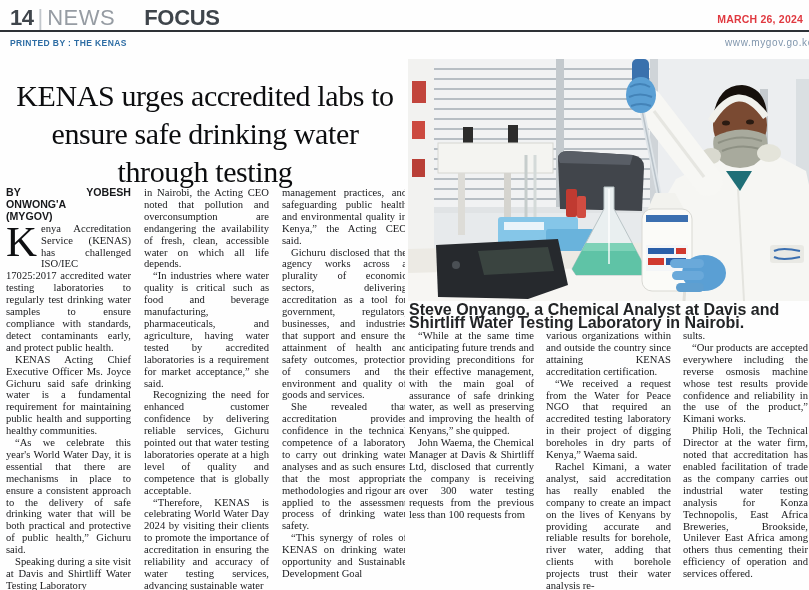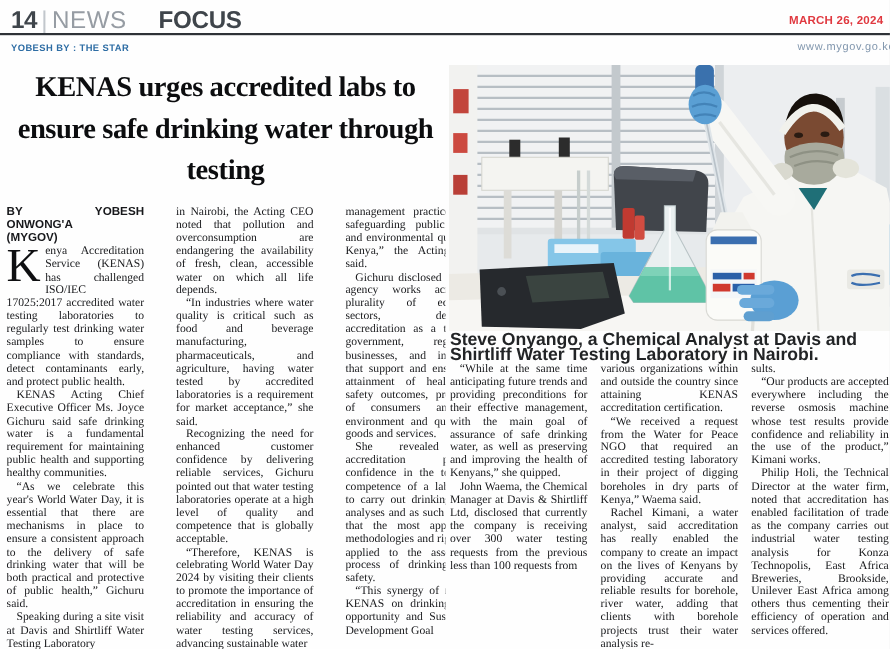--- a/index.html
+++ b/index.html
@@ -18,26 +18,26 @@
   .masthead-left .news{color:var(--headLight);letter-spacing:.5px;}
   .masthead-left .focus{font-weight:bold;letter-spacing:-.3px;margin-left:29px;}
   .issue-date{position:absolute;top:13px;right:6px;font-family:"Liberation Sans",sans-serif;
         font-weight:bold;font-size:10.5px;color:var(--dateRed);letter-spacing:.2px;white-space:nowrap;}
   .head-rule{position:absolute;left:0;right:0;top:30px;height:2px;background:var(--ruleDark);}
   .printed-by{position:absolute;left:10px;top:38px;font-family:"Liberation Sans",sans-serif;
         font-weight:bold;font-size:8.5px;color:var(--printedBlue);letter-spacing:.4px;white-space:nowrap;}
   .website{position:absolute;left:725px;top:37px;font-family:"Liberation Sans",sans-serif;
         font-size:10px;color:var(--siteBlue);letter-spacing:.6px;white-space:nowrap;}
   
-  .headline{position:absolute;left:4px;top:43px;width:402px;text-align:center;
-        font-weight:bold;font-size:26px;line-height:38px;color:#0c0d0f;letter-spacing:-.4px;}
+  .headline{position:absolute;left:4px;top:57px;width:402px;text-align:center;
+        font-weight:normal;font-size:30px;line-height:38px;color:#0c0d0f;letter-spacing:-.4px;}
   .byline{text-align:center;font-family:"Liberation Sans",sans-serif;font-weight:bold;
         font-size:9.5px;line-height:11.5px;color:#141517;margin:0 0 7px 0;}
   
-  .cols-left{position:absolute;left:6px;top:187px;width:399px;height:403px;display:flex;gap:29px;overflow:hidden;}
+  .cols-left{position:absolute;left:6px;top:187px;width:399px;height:403px;display:flex;gap:13px;overflow:hidden;}
   .cols-bottom{position:absolute;left:409px;top:330px;width:420px;height:260px;display:flex;gap:12px;}
   .col{flex:0 0 125px;width:125px;}
   .col p{margin:0;text-align:justify;font-size:10.6px;line-height:11.9px;color:var(--ink);}
   .col p.p-norm{text-indent:9px;}
   .col p.p-cont{text-indent:0;}
   .col p.p-drop{text-indent:0;}
   .col p.p-drop::first-letter{float:left;font-size:43px;line-height:34px;padding:2px 4px 0 0;color:#0e0f11;}
   
   .photo{position:absolute;left:408px;top:59px;width:401px;height:242px;overflow:hidden;}
   .photo svg{display:block;}
@@ -48,21 +48,21 @@
 </head>
 <body>
 
 <div class="page">
 
   <div class="masthead-left">
     <span class="num">14</span><span class="bar">|</span><span class="news">NEWS</span><span class="focus">FOCUS</span>
   </div>
   <div class="issue-date">MARCH 26, 2024</div>
   <div class="head-rule"></div>
-  <div class="printed-by">YOBESH BY : THE STAR</div>
+  <div class="printed-by">PRINTED BY : THE KENAS</div>
   <div class="website">www.mygov.go.ke</div>
 
   <h1 class="headline">KENAS urges accredited labs to ensure safe drinking water through testing</h1>
 
   <div class="cols-left">
     <div class="col">
       <p class="byline"><span>BY YOBESH ONWONG'A</span><br><span>(MYGOV)</span></p>
       <div>
           <p class="p-drop">Kenya Accreditation Service (KENAS) has challenged ISO/IEC 17025:2017 accredited water testing laboratories to regularly test drinking water samples to ensure compliance with standards, detect contaminants early, and protect public health.</p>
           <p class="p-norm">KENAS Acting Chief Executive Officer Ms. Joyce Gichuru said safe drinking water is a fundamental requirement for maintaining public health and supporting healthy communities.</p>

